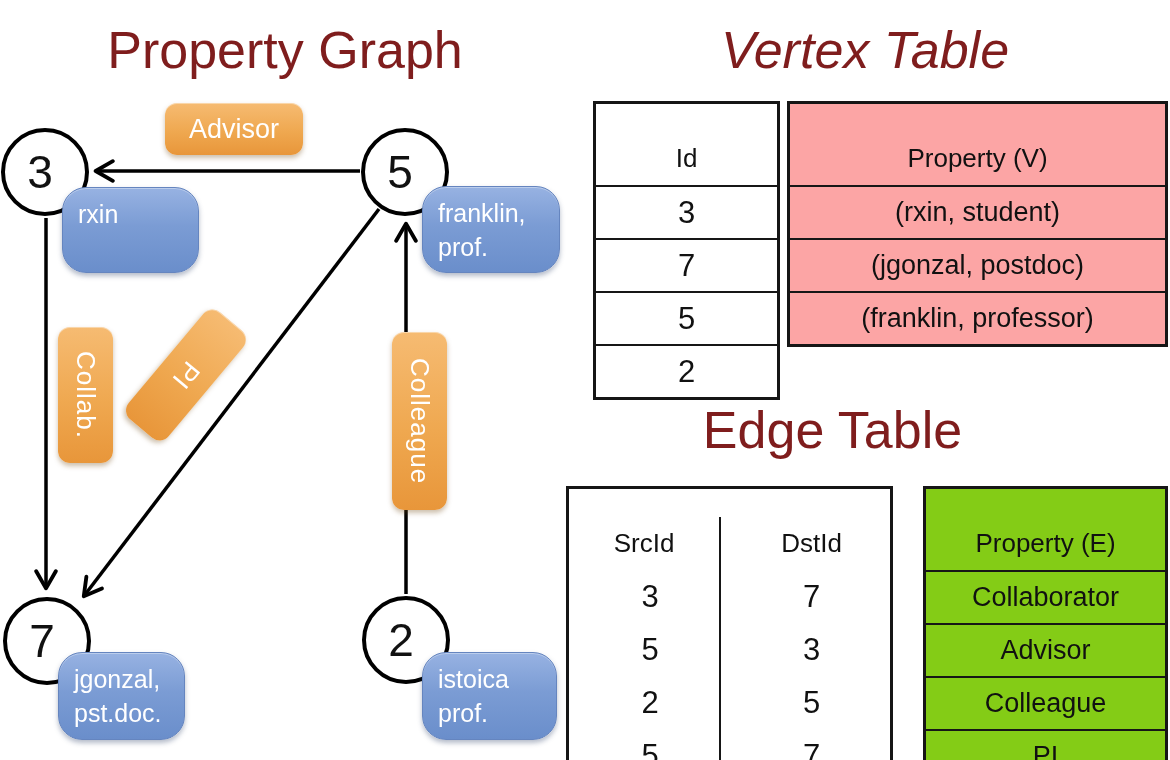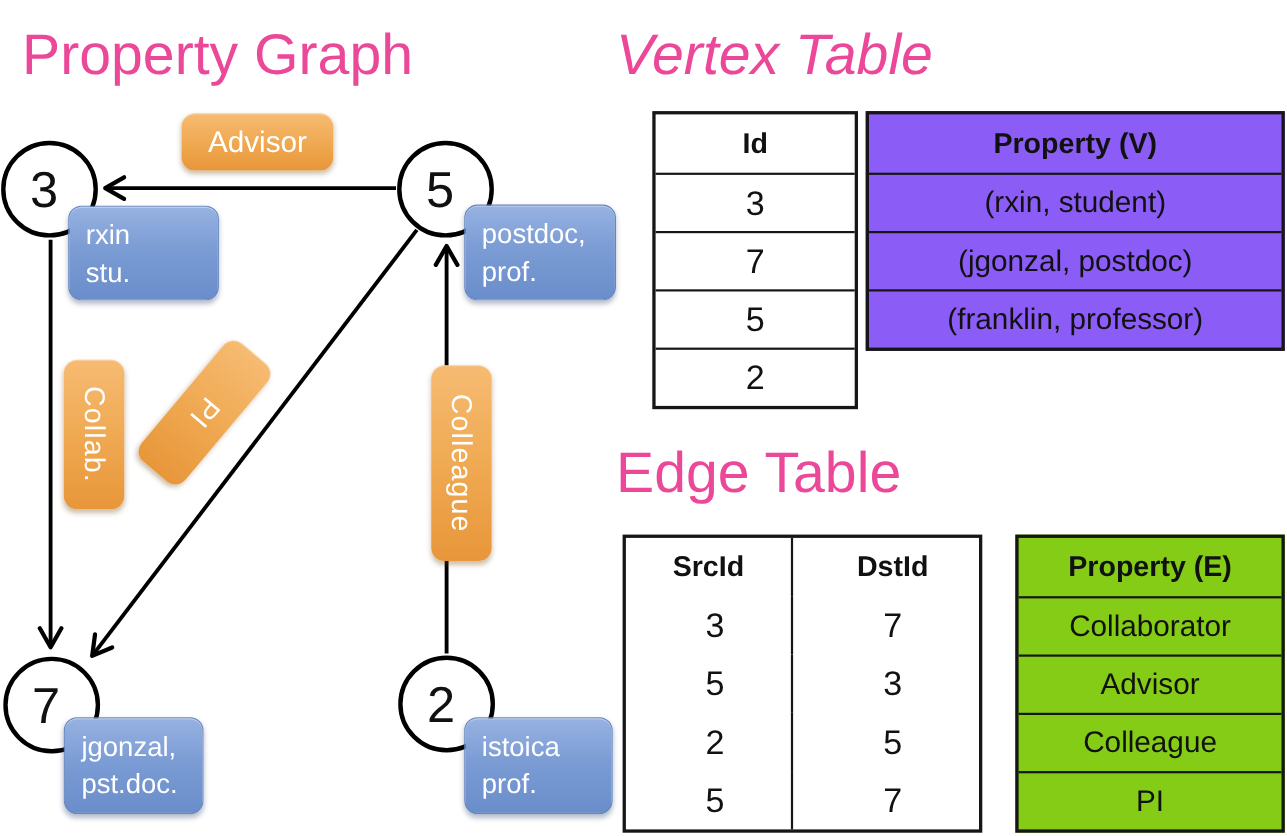--- a/index.html
+++ b/index.html
@@ -1,48 +1,48 @@
 <!DOCTYPE html>
 <html><head>
 <meta charset="utf-8">
 <style>
   html,body{margin:0;padding:0;background:#fff;}
   body{width:1170px;height:760px;position:relative;overflow:hidden;
        font-family:"Liberation Sans","DejaVu Sans",sans-serif;color:#111;}
   .abs{position:absolute;}
-  .title{font-size:52px;font-weight:300;text-align:left;white-space:nowrap;color:#ec4899;}
+  .title{font-size:52px;font-weight:300;text-align:center;white-space:nowrap;color:#7f1d1d;}
 
   
   .node{box-sizing:border-box;width:88px;height:88px;border:4px solid #000;border-radius:50%;
         background:#fff;display:flex;align-items:center;justify-content:center;z-index:1;}
   .node span{font-size:46px;font-weight:300;transform:translateX(-5px);}
 
   
   svg.edges{position:absolute;left:0;top:0;z-index:2;}
 
   
   .badge{box-sizing:border-box;border-radius:12px;color:#fff;display:flex;align-items:center;justify-content:center;
          background:linear-gradient(180deg,#f6bb72 0%,#efa850 55%,#e8963a 100%);
          box-shadow:0 3px 5px rgba(110,70,15,.35), inset 0 1px 0 rgba(255,255,255,.4);z-index:3;}
   .badge .htext{font-size:27px;}
   .vtext{writing-mode:vertical-rl;font-size:26px;letter-spacing:1px;}
-  .bluebox{box-sizing:border-box;border-radius:12px;color:#fff;
+  .bluebox{box-sizing:border-box;border-radius:24px;color:#fff;
            background:linear-gradient(180deg,#97b2e2 0%,#7b9cd4 45%,#6a8ecb 100%);
            border:1px solid #6585bf;
            box-shadow:0 3px 5px rgba(40,60,100,.35), inset 0 1px 0 rgba(255,255,255,.35);
            padding:9px 0 12px 15px;font-size:25px;line-height:34px;z-index:3;}
 
   
   .tbox{box-sizing:border-box;border:3px solid #161616;background:#fff;z-index:1;}
   .cell{box-sizing:border-box;height:53px;display:flex;align-items:center;justify-content:center;
         font-size:27px;white-space:nowrap;}
   .cell + .cell{border-top:2px solid #161616;}
   .cell.num{font-size:31px;}
-  .cell.head{font-weight:700;font-size:26px;}
-  .fill-blue{background:#8b5cf6;}
+  .cell.head{font-weight:400;font-size:26px;margin-top:28px;}
+  .fill-blue{background:#fca5a5;}
   .fill-tan{background:#84cc16;}
   .grid2{display:grid;grid-template-columns:150px 1fr;}
   .grid2 .cell + .cell{border-top:none;padding-left:12px;}
   .grid2 .cell{border-top:2px solid #161616;}
   .grid2 .cell:nth-child(1),.grid2 .cell:nth-child(2){border-top:none;}
   .grid2 .cell:nth-child(even){border-left:2px solid #161616;}
 </style>
 </head>
 <body>
 
@@ -81,24 +81,23 @@
 </div>
 <div class="abs badge" style="left:160px;top:305px;width:52px;height:140px;transform:rotate(40deg);">
   <span class="vtext">PI</span>
 </div>
 <div class="abs badge" style="left:392px;top:332px;width:55px;height:178px;">
   <span class="vtext">Colleague</span>
 </div>
 
 <div class="abs bluebox" style="left:62px;top:187px;width:137px;height:86px;">
   <div>rxin</div>
-  <div>stu.</div>
 </div>
 <div class="abs bluebox" style="left:422px;top:186px;width:138px;height:87px;">
-  <div>postdoc,</div>
+  <div>franklin,</div>
   <div>prof.</div>
 </div>
 <div class="abs bluebox" style="left:58px;top:652px;width:127px;height:88px;">
   <div>jgonzal,</div>
   <div>pst.doc.</div>
 </div>
 <div class="abs bluebox" style="left:422px;top:652px;width:135px;height:88px;">
   <div>istoica</div>
   <div>prof.</div>
 </div>

